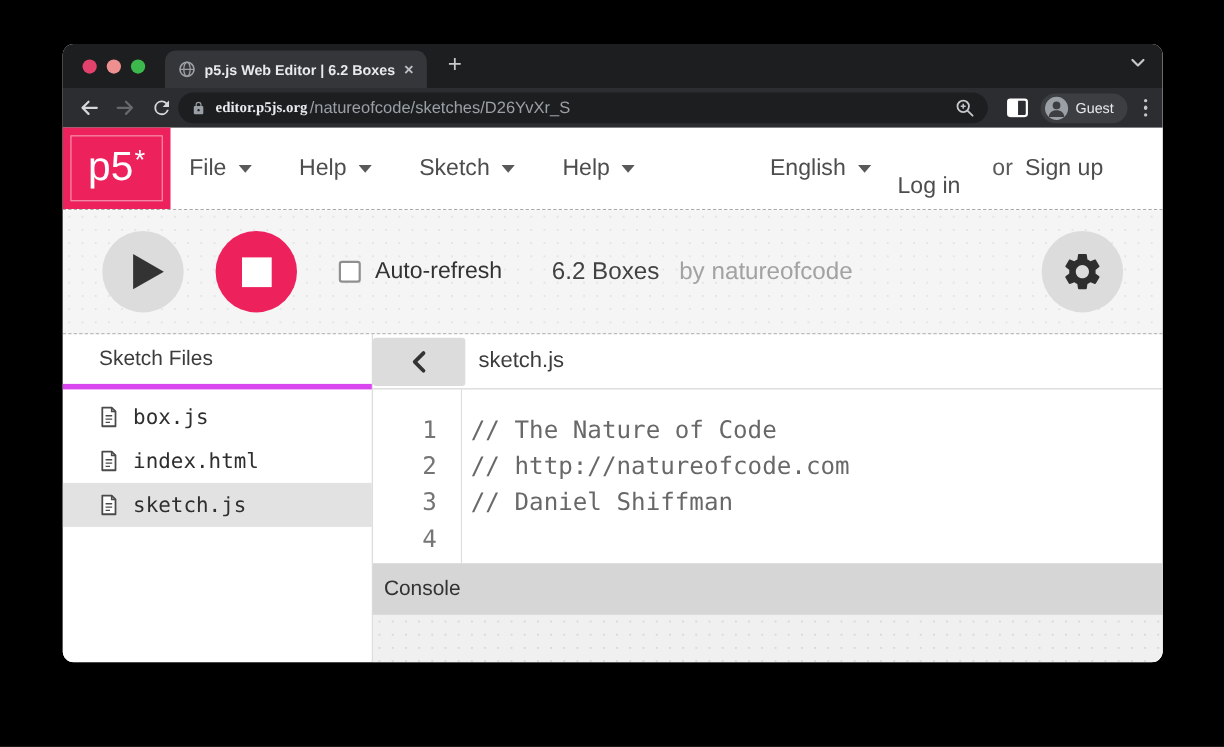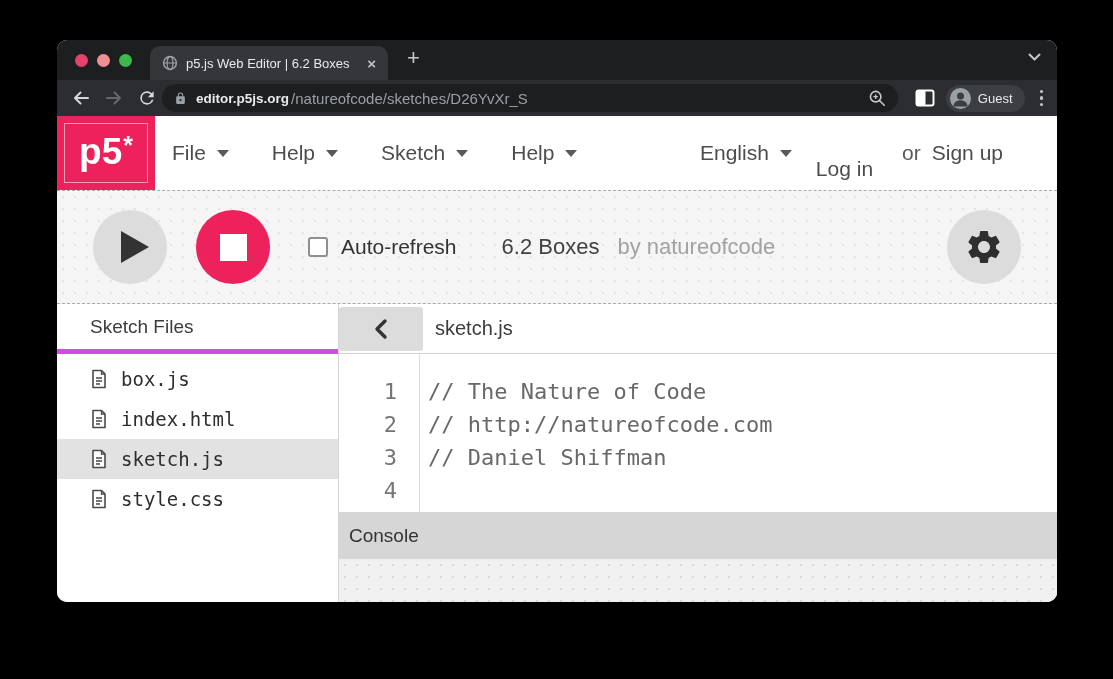--- a/index.html
+++ b/index.html
@@ -12,47 +12,47 @@
 
   
   .tabstrip { height:40px; background:#1d1e20; position:relative; flex:none; }
   .traffic { position:absolute; left:18px; top:14px; display:flex; gap:9px; }
   .light { width:13px; height:13px; border-radius:50%; }
   .light.red { background:#e2426b; }
   .light.yellow { background:#ee8f90; }
   .light.green { background:#3db84c; }
   .tab { position:absolute; left:93px; top:6px; width:238px; height:34px; background:#35363a;
          border-radius:10px 10px 0 0; display:flex; align-items:center; padding:0 12px; gap:8px; }
-  .tab-title { font-size:13px; font-weight:400; color:#e8eaed; white-space:nowrap; overflow:hidden; flex:1; }
+  .tab-title { font-size:13px; font-weight:700; color:#e8eaed; white-space:nowrap; overflow:hidden; flex:1; }
   .tab-close { color:#bdc1c6; font-size:15px; font-weight:700; line-height:1; cursor:default; }
   .newtab { position:absolute; left:350px; top:5px; color:#c6c9cc; font-size:22px; font-weight:400; }
   .strip-chevron { position:absolute; right:16px; top:13px; }
 
   
   .urlbar { height:36px; background:#2c2d30; position:relative; flex:none; display:flex; align-items:center; }
   .nav-ic { position:absolute; top:8px; }
   .nav-back { left:14px; } .nav-fwd { left:47px; } .nav-reload { left:80px; }
   .pill { position:absolute; left:105px; top:4px; width:736px; height:28px; border-radius:14px;
           background:#1d1e20; display:flex; align-items:center; padding:0 12px; gap:9px; }
-  .url-domain { color:#e8eaed; font-size:13.5px; font-weight:700; }
+  .url-domain { color:#e8eaed; font-size:13.5px; font-weight:700;font-family:Liberation Serif, serif; }
   .url-path { color:#9aa0a6; font-size:15px; margin-left:-7px; }
   .zoom-ic { margin-left:auto; }
   .right-ctl { position:absolute; right:10px; top:0; height:36px; display:flex; align-items:center; gap:11px; }
   .guest-pill { height:27px; border-radius:14px; background:#3c3e41; display:flex; align-items:center;
                 padding:0 12px 0 4px; gap:7px; }
   .avatar { width:21px; height:21px; border-radius:50%; background:#9aa0a6; overflow:hidden; display:flex; align-items:flex-end; justify-content:center; }
   .guest-label { color:#e8eaed; font-size:13px; }
   .dots3 { display:flex; flex-direction:column; gap:3px; padding:0 4px; }
   .dots3 i { width:3.5px; height:3.5px; border-radius:50%; background:#c6c9cc; }
 
   
   .site-header { height:75px; background:#fff; border-bottom:1px dashed #a9a9a9; display:flex; align-items:stretch; flex:none; }
   .logo { width:98px; background:#ed225d; color:#fff; position:relative; display:flex; align-items:center; justify-content:center; flex:none; }
   .logo-frame { position:absolute; inset:7px; border:1px solid rgba(255,255,255,.55); }
-  .logo-text { font-size:37px; font-weight:700; line-height:1; padding-bottom:4px; }
+  .logo-text { font-size:37px; font-weight:400; line-height:1; padding-bottom:4px; }
   .logo-star { font-size:25px; vertical-align:10px; margin-left:1px; }
   .menus { display:flex; align-items:center; margin-left:17px; gap:43px; }
   .menu-item { display:flex; align-items:center; gap:11px; font-size:21px; color:#4d4d4d; cursor:default; }
   .caret { width:0; height:0; border-left:6.5px solid transparent; border-right:6.5px solid transparent; border-top:7px solid #595959; }
   .right-menu { margin-left:auto; display:flex; align-items:center; padding-right:54px; font-size:21px; color:#4d4d4d; }
   .lang { display:flex; align-items:center; gap:11px; }
   .login { margin-left:24px;margin-top:32px; } .or { margin-left:29px; color:#5a5a5a; } .signup { margin-left:11px; }
 
   
   .run-toolbar { height:113px; background:#f5f5f5;
@@ -238,28 +238,20 @@
           <span>index.html</span>
         </div>
         <div class="file-row selected">
           <svg width="18" height="20" viewBox="0 0 18 20">
             <path d="M3 1.5h8.5L15 5v13.5H3z" fill="#fff" stroke="#4a4a4a" stroke-width="1.6" stroke-linejoin="round"></path>
             <path d="M11.5 1.5V5H15" fill="none" stroke="#4a4a4a" stroke-width="1.4"></path>
             <path d="M6 9h6M6 12h6M6 15h4" stroke="#4a4a4a" stroke-width="1.3"></path>
           </svg>
           <span>sketch.js</span>
         </div>
-        <div class="file-row">
-          <svg width="18" height="20" viewBox="0 0 18 20">
-            <path d="M3 1.5h8.5L15 5v13.5H3z" fill="#fff" stroke="#4a4a4a" stroke-width="1.6" stroke-linejoin="round"></path>
-            <path d="M11.5 1.5V5H15" fill="none" stroke="#4a4a4a" stroke-width="1.4"></path>
-            <path d="M6 9h6M6 12h6M6 15h4" stroke="#4a4a4a" stroke-width="1.3"></path>
-          </svg>
-          <span>style.css</span>
-        </div>
       </div>
     </div>
 
     <div class="editor-col">
       <div class="editor-tabrow">
         <div class="back-btn">
           <svg width="22" height="24" viewBox="0 0 22 24">
             <path d="M15 4L7 12l8 8" stroke="#333" stroke-width="3.4" fill="none" stroke-linecap="round" stroke-linejoin="round"></path>
           </svg>
         </div>

